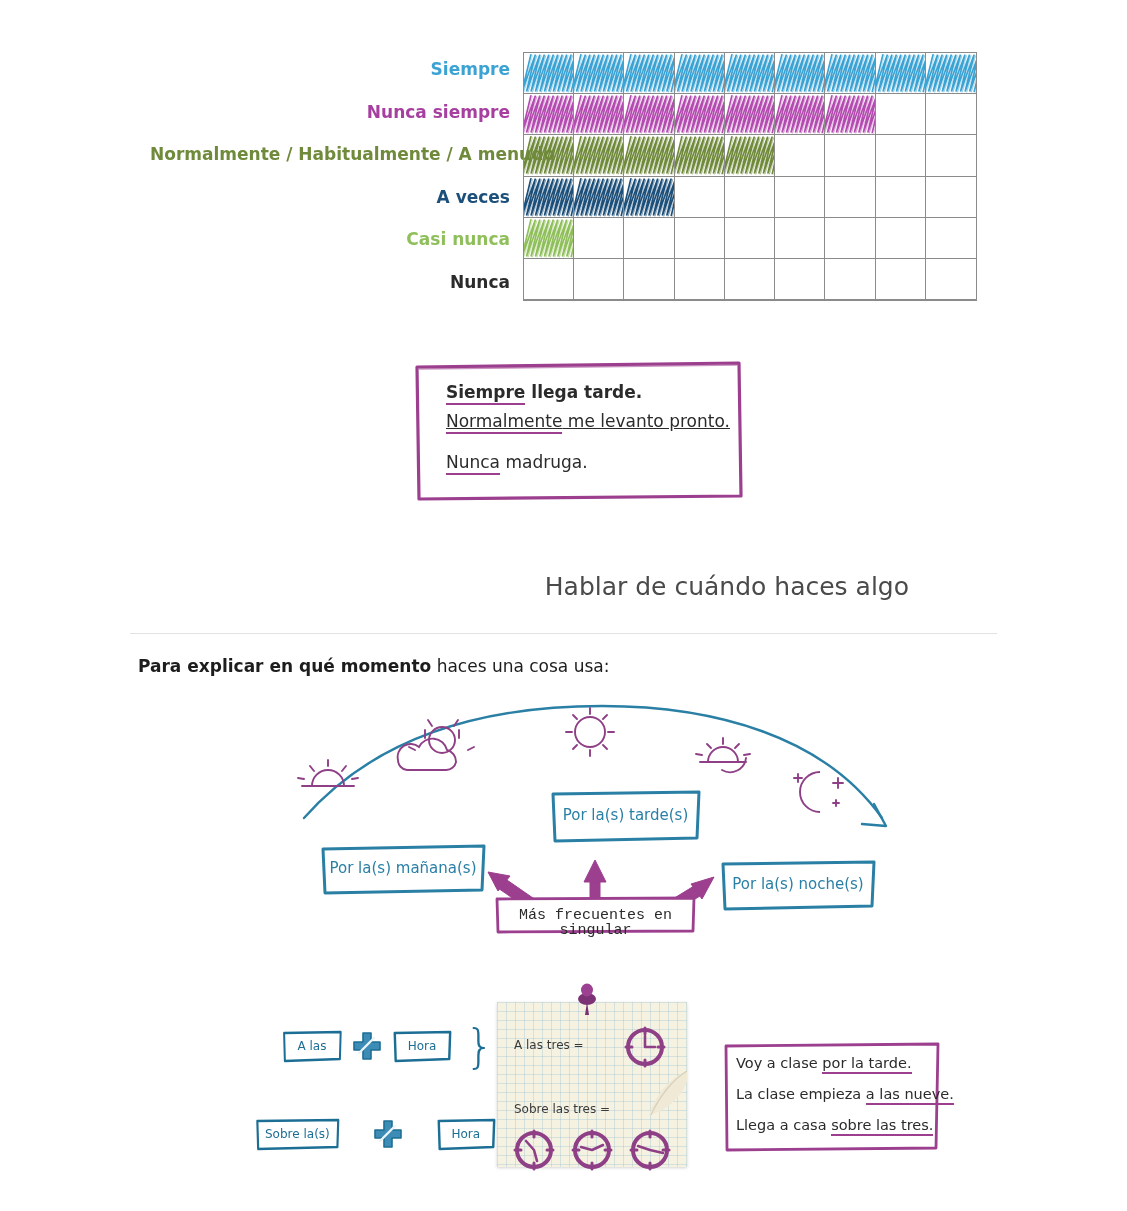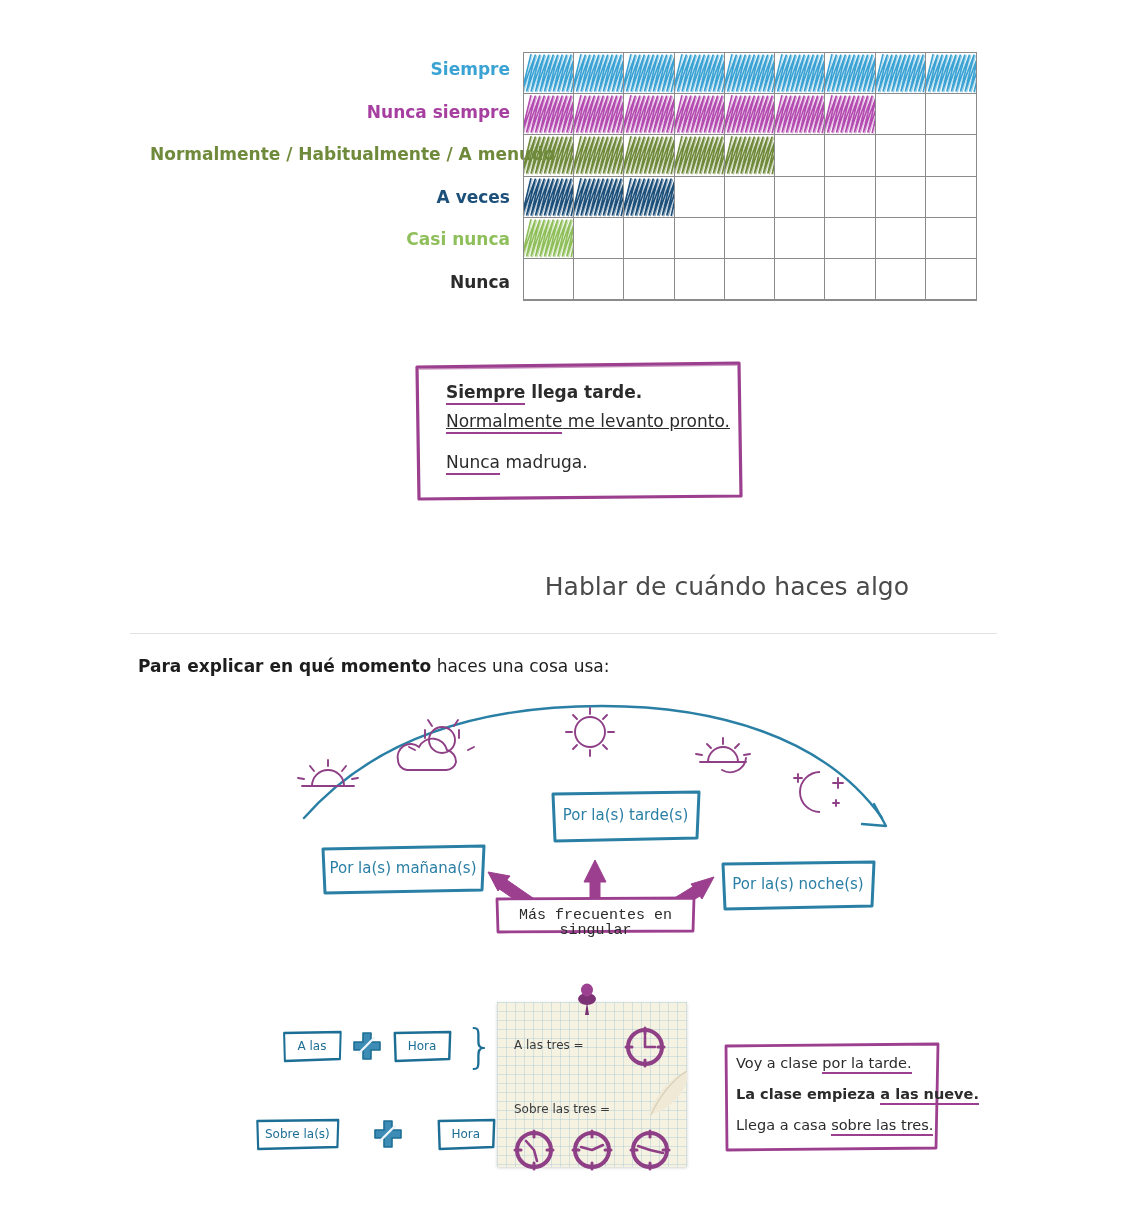--- a/index.html
+++ b/index.html
@@ -467,20 +467,20 @@
 </div>
 
 <div class="hand-box" id="examples2" style="left:722px;top:1040px;width:219px;height:113px;">
   <svg class="hb-svg" viewBox="0 0 219 113" preserveAspectRatio="none">
     <path d="M4,6 L216,4 L214,108 L5,110 Z" fill="#fff" stroke="#9c3f8e" stroke-width="2.8" stroke-linejoin="round"></path>
   </svg>
   <div class="hb-lines" style="padding:15px 0 0 14px;">
     <div class="hb-line" style="margin-bottom:15px;">
       <span>Voy a clase </span><span class="u-purple">por la tarde.</span>
     </div>
-    <div class="hb-line" style="margin-bottom:15px;font-weight:bold;">
+    <div class="hb-line" style="margin-bottom:15px;">
       <span>La clase empieza </span><span class="u-purple">a las nueve.</span>
     </div>
     <div class="hb-line">
       <span>Llega a casa </span><span class="u-purple">sobre las tres.</span>
     </div>
   </div>
 </div>
 
 </body></html>

